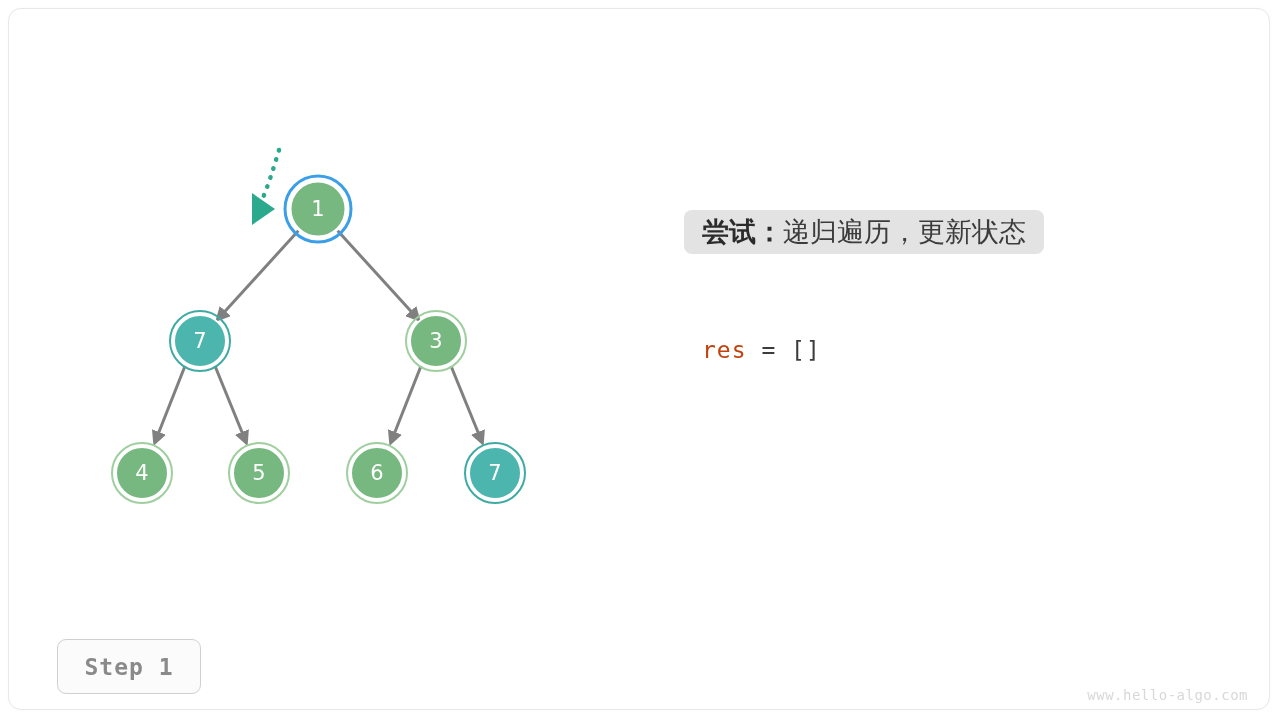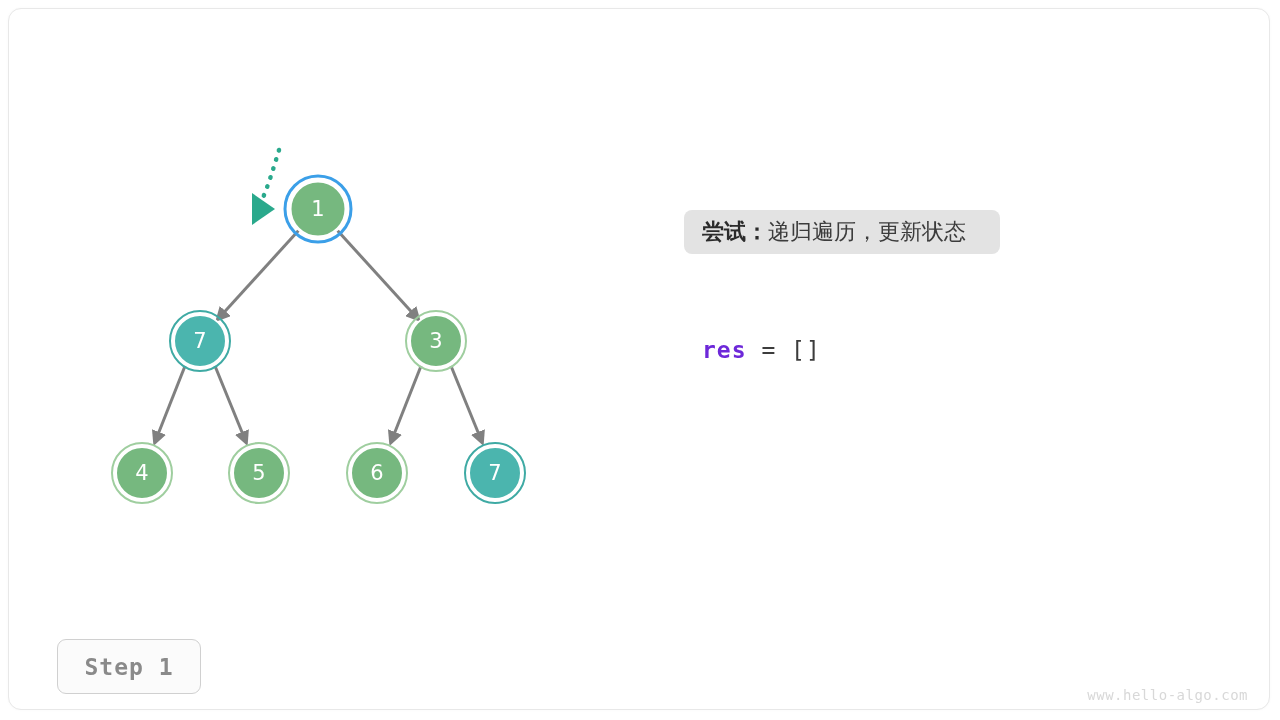--- a/index.html
+++ b/index.html
@@ -58,24 +58,24 @@
     width: 520px;
   }
   .line {
     position: relative;
     height: 44px;
     line-height: 44px;
     white-space: nowrap;
   }
   .cn-line {
     font-family: "DejaVu Sans", "Liberation Sans", sans-serif;
-    font-size: 22px;
+    font-size: 27px;
     color: #3c3c3c;
     padding-left: 18px;
-    padding-right: 34px;
+    padding-right: 18px;
     display: inline-block;
     box-sizing: border-box;
   }
   .cn-line.highlight {
     background: #e3e3e3;
     border-radius: 8px;
   }
   .cn-key {
     font-weight: bold;
     color: #2b2b2b;
@@ -85,22 +85,22 @@
     font-size: 23px;
     padding-left: 18px;
     color: #3c3c3c;
     letter-spacing: 1px;
   }
   .var-path {
     color: #2182c8;
     font-weight: bold;
   }
   .var-res {
-    color: #6d28d9;
-    font-weight: bold;
+    color: #c2410c;
+    font-weight: normal;
     margin-top: 40px;
   }
   .row-gap {
     height: 74px;
   }
 
   
   .step-badge {
     position: absolute;
     left: 36px;

